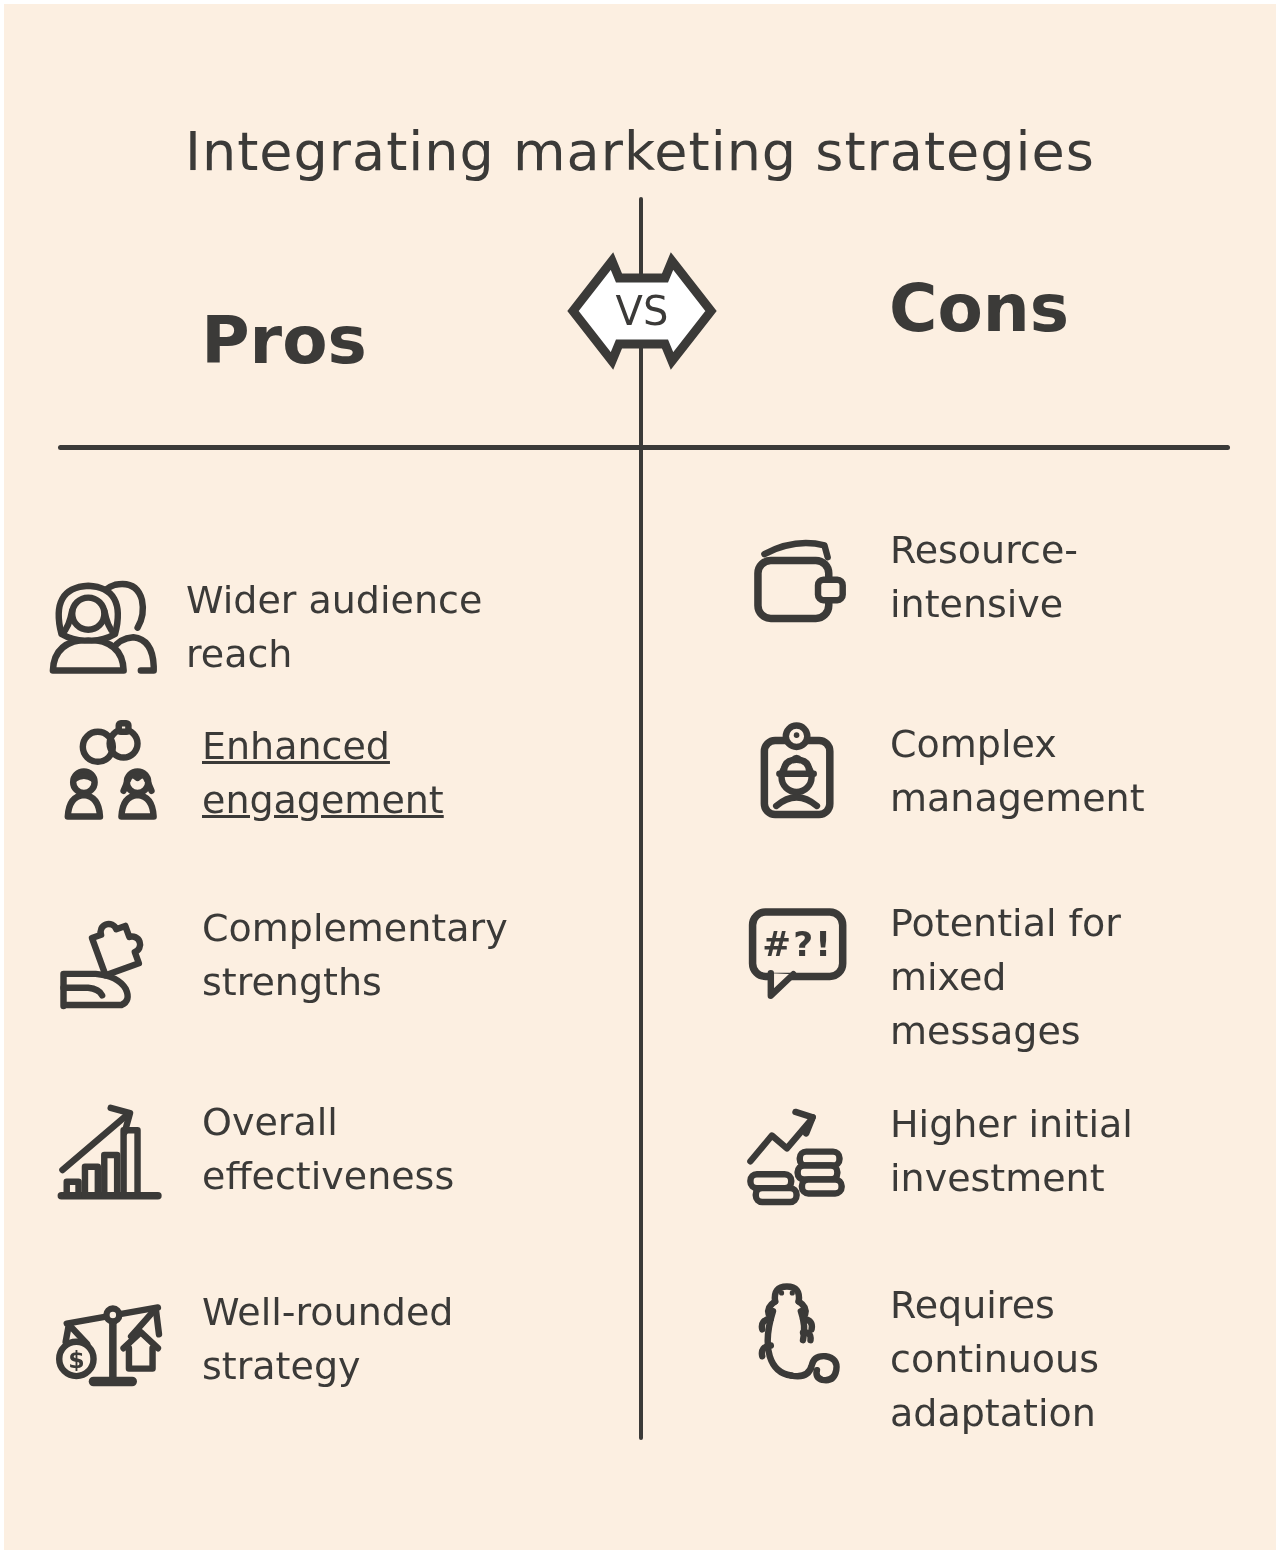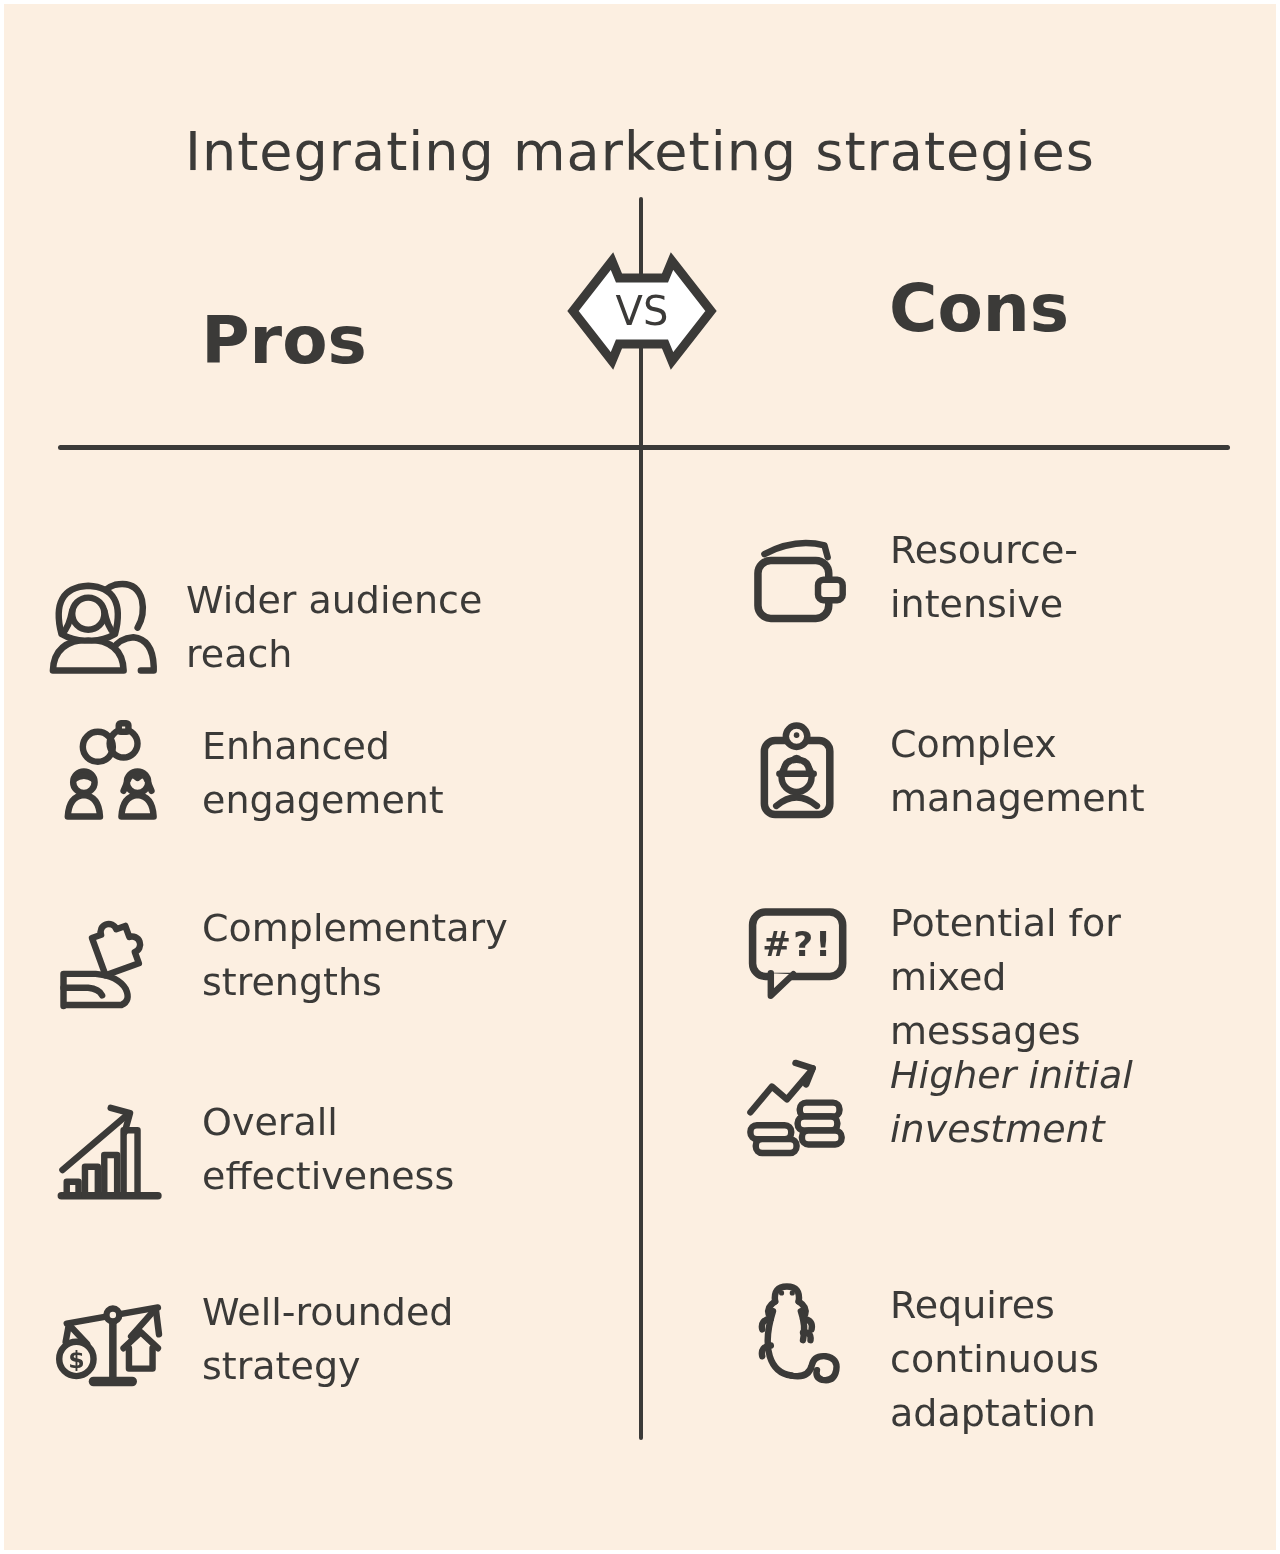--- a/index.html
+++ b/index.html
@@ -17,24 +17,24 @@
   .h-line{position:absolute;left:54px;top:441px;width:1172px;height:5px;background:#3b3a38;border-radius:4px;}
   .vs-badge{position:absolute;left:562px;top:247px;width:152px;height:120px;}
   .vs-badge svg{width:100%;height:100%;display:block;}
   .vs-text{position:absolute;left:562px;top:247px;width:152px;height:120px;
            display:flex;align-items:center;justify-content:center;
            font-size:40px;font-weight:400;color:#3b3a38;}
   .item{position:absolute;display:flex;gap:28px;align-items:flex-start;color:#3b3a38;}
   .item .iconbox{width:118px;height:118px;flex:0 0 auto;}
   .item .iconbox svg{width:100%;height:100%;display:block;}
   .item .label{font-size:38px;line-height:1.42;white-space:pre-line;font-weight:500;margin-top:0px;}
-  .p1{left:36px;top:522px;margin-top:48px;}  .p2{left:52px;top:716px;}  .p3{left:52px;top:898px;}
+  .p1{left:36px;top:522px;margin-top:48px;}  .p2{left:52px;top:716px;text-decoration:underline;}  .p3{left:52px;top:898px;}
   .p4{left:52px;top:1092px;gap:28px;} .p5{left:52px;top:1282px;}
   .c1{left:740px;top:520px;} .c2{left:740px;top:714px;} .c3{left:740px;top:893px;}
-  .c4{left:740px;top:1045px;font-style:italic;}.c5{left:740px;top:1275px;}
+  .c4{left:740px;top:1094px;}.c5{left:740px;top:1275px;}
   
   .ic path,.ic rect,.ic circle,.ic line{stroke:#3b3a38;stroke-width:6;fill:none;
       stroke-linecap:round;stroke-linejoin:round;}
   .ic .fillbg{fill:#fcefe1;}
   .ic .fillink{fill:#3b3a38;stroke:none;}
   .ic .thick{stroke-width:7;}
   .ic .xthick{stroke-width:9;}
   .ic text{fill:#3b3a38;stroke:none;font-family:"DejaVu Sans","Liberation Sans",sans-serif;
            font-weight:700;text-anchor:middle;}
 </style>

